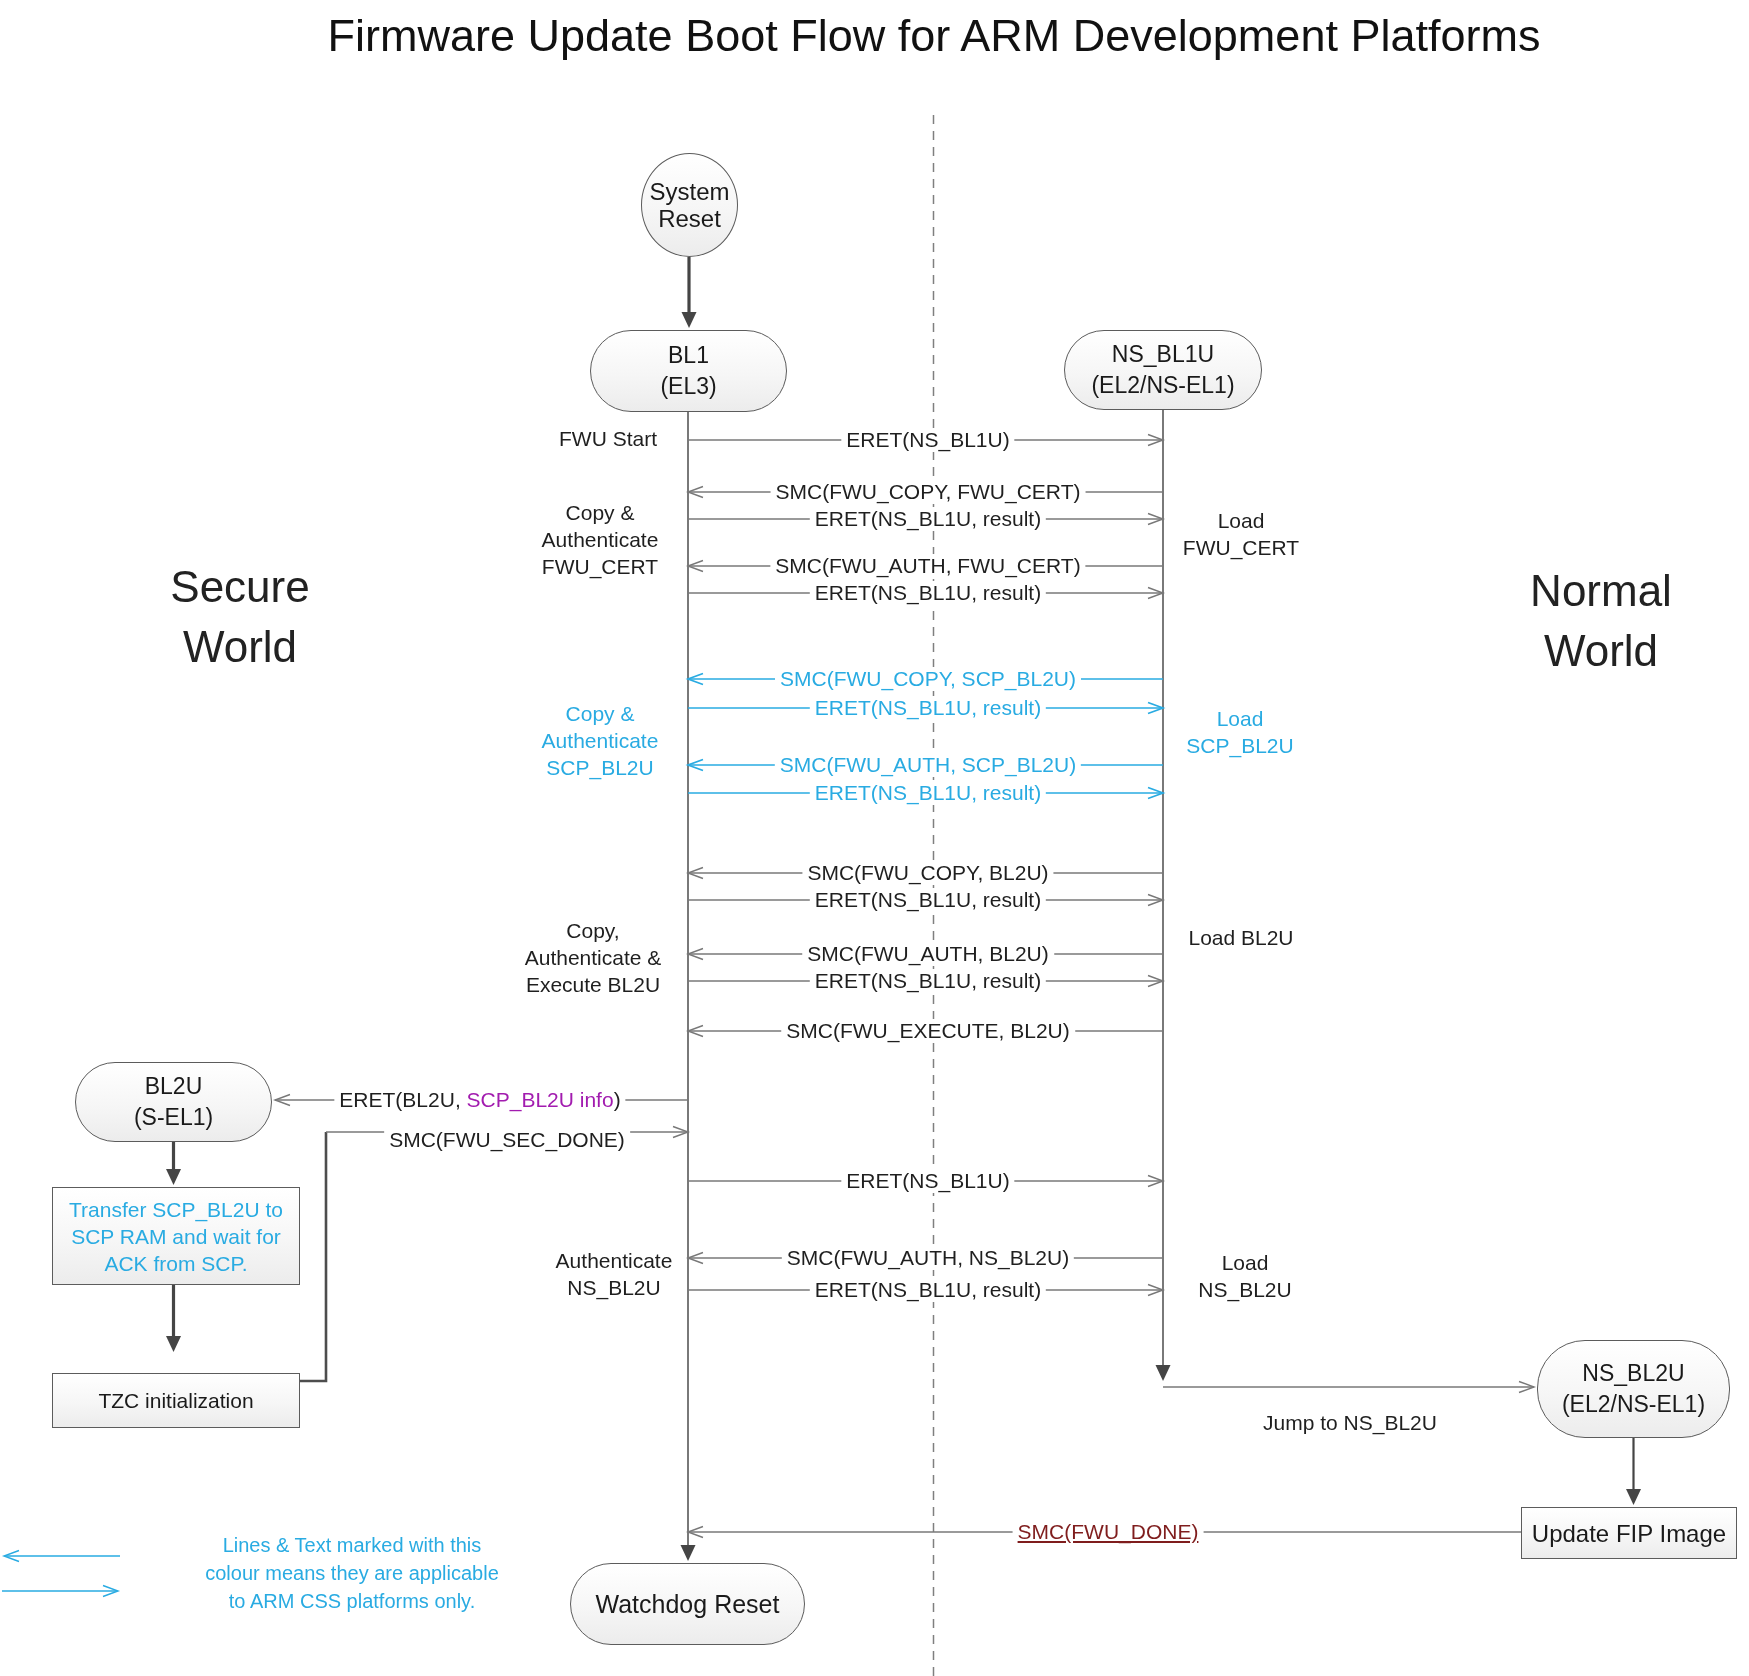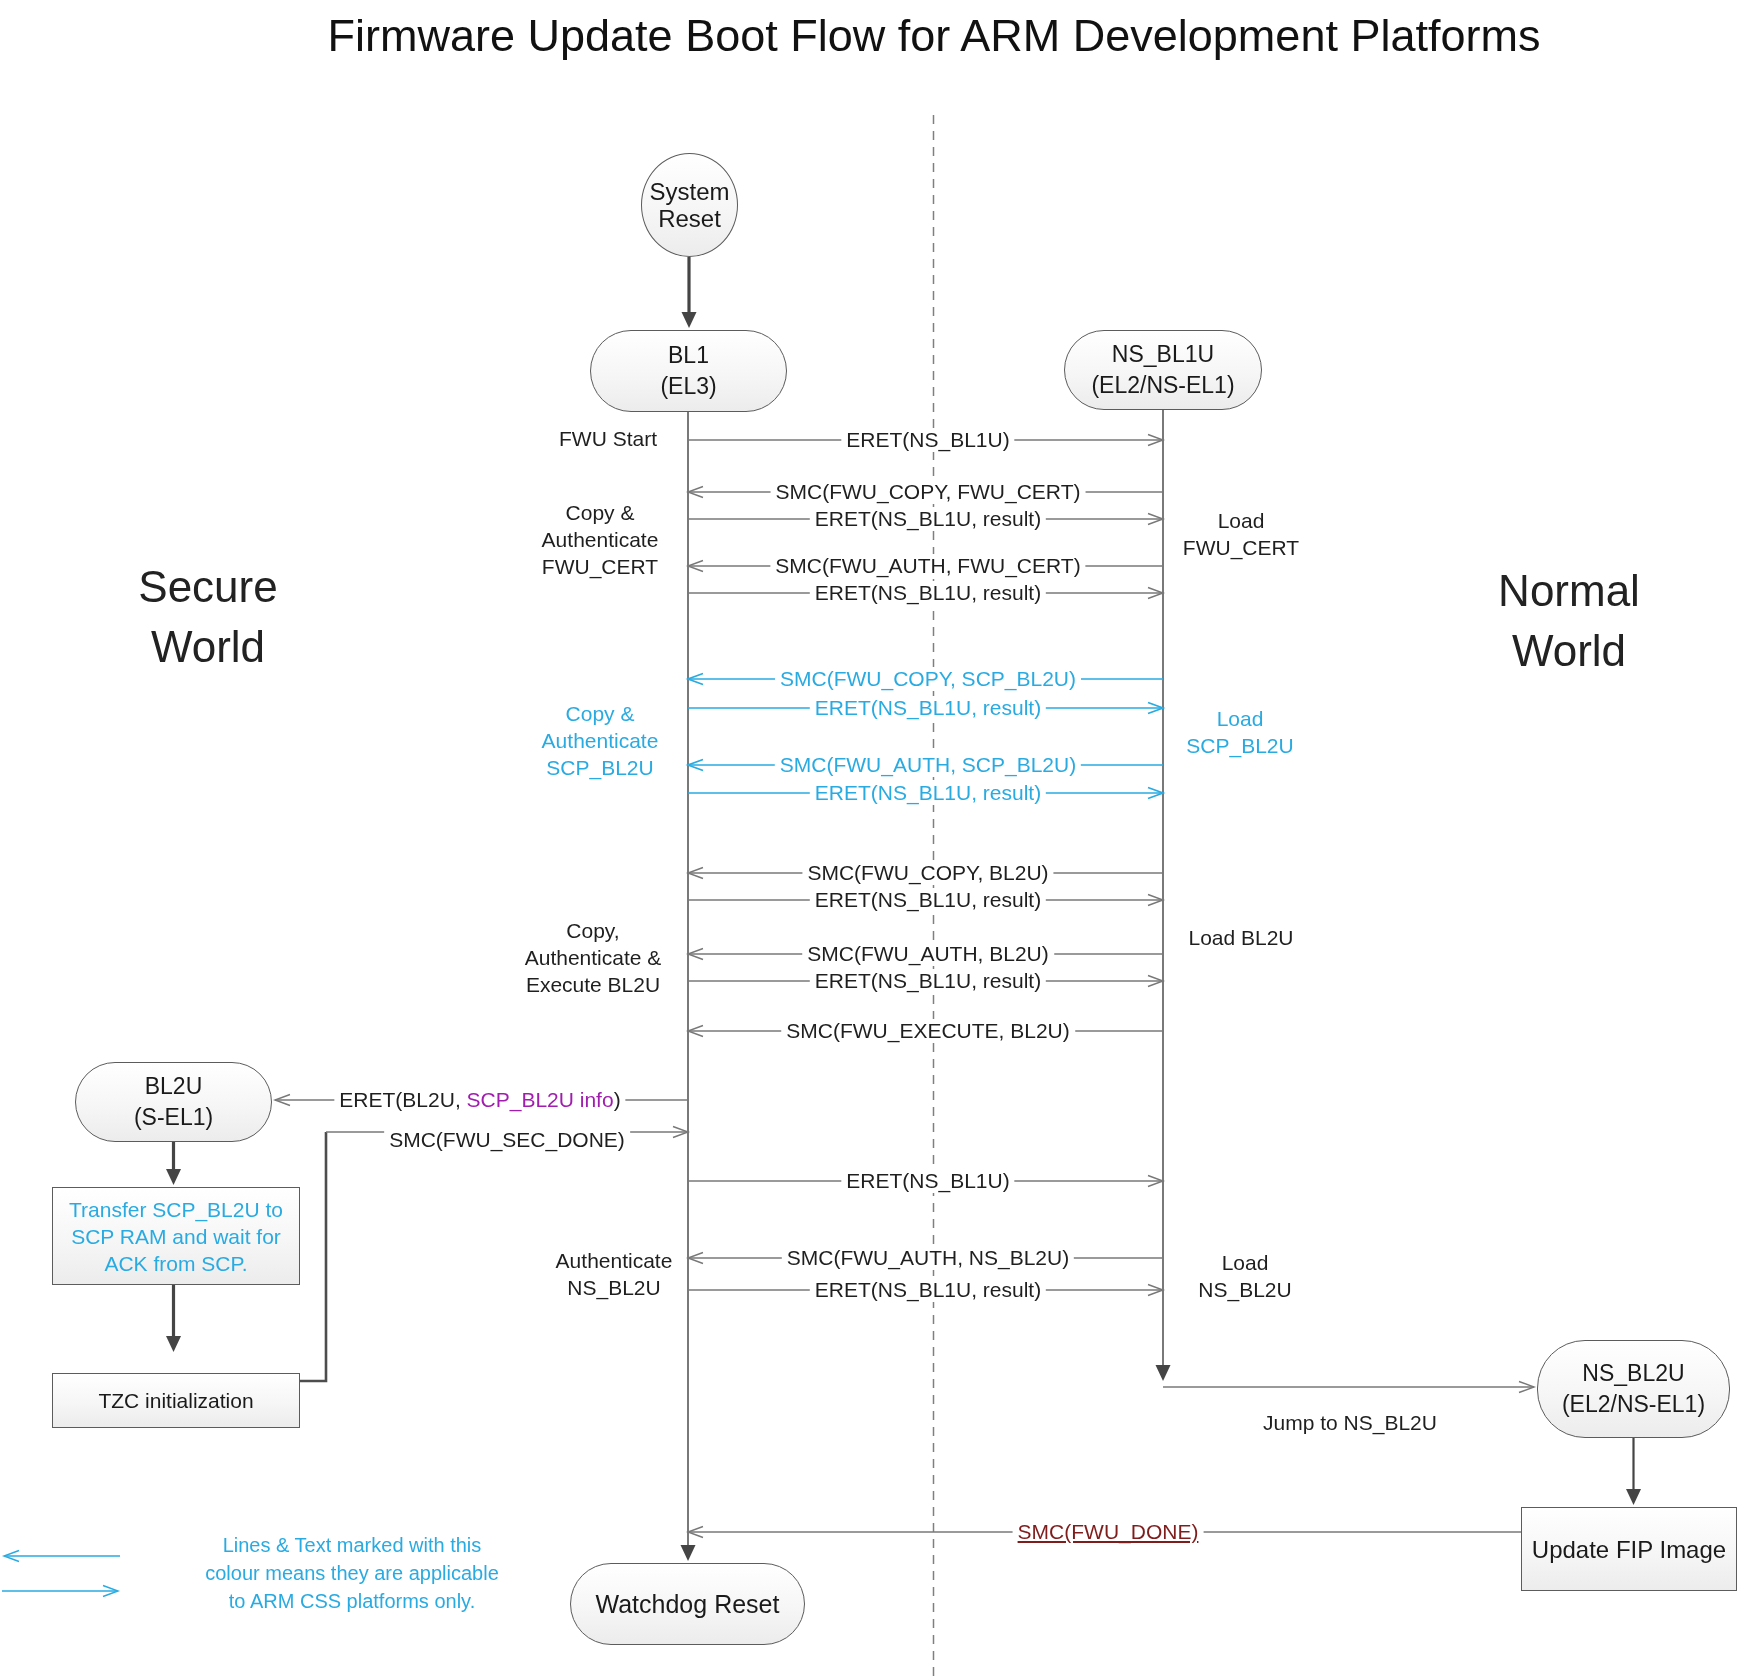--- a/index.html
+++ b/index.html
@@ -11,21 +11,21 @@
     overflow:hidden;
     background:#ffffff;
   }
   svg.layer{position:absolute;left:0;top:0;}
   .title{
     position:absolute;top:10px;left:934px;transform:translateX(-50%);
     font-size:45px;white-space:nowrap;color:#111;
   }
   .world{
     position:absolute;transform:translate(-50%,-50%);
-    font-size:44px;line-height:60px;text-align:center;color:#222;white-space:nowrap;
+    font-size:44px;line-height:60px;text-align:center;color:#222;white-space:nowrap;margin-left:32px;
   }
   .node{
     position:absolute;box-sizing:border-box;
     border:1.6px solid #5c5c5c;
     background:linear-gradient(180deg,#ffffff 0%,#f6f6f6 55%,#ececec 100%);
     display:flex;flex-direction:column;justify-content:center;align-items:center;
     font-size:23px;line-height:31px;text-align:center;color:#1a1a1a;
   }
   .node.ellipse{border-radius:50%;font-size:24px;line-height:27px;}
   .node.pill{border-radius:41px;}
@@ -153,21 +153,21 @@
 
   <div class="node box" style="left:52px;top:1354px;width:248px;height:55px;font-size:21px;margin-top:19px;">
     <div>TZC initialization</div>
   </div>
 
   <div class="node pill" style="left:1537px;top:1340px;width:193px;height:98px;border-radius:48px;">
     <div>NS_BL2U</div>
     <div>(EL2/NS-EL1)</div>
   </div>
 
-  <div class="node box fip" style="left:1521px;top:1507px;width:216px;height:84px;">
+  <div class="node box fip" style="left:1521px;top:1507px;width:216px;height:52px;">
     <div>Update FIP Image</div>
   </div>
 
   <div class="node pill watchdog" style="left:570px;top:1563px;width:235px;height:82px;">
     <div>Watchdog Reset</div>
   </div>
 
   <div class="legend-text">
     <div>Lines &amp; Text marked with this</div>
     <div>colour means they are applicable</div>

